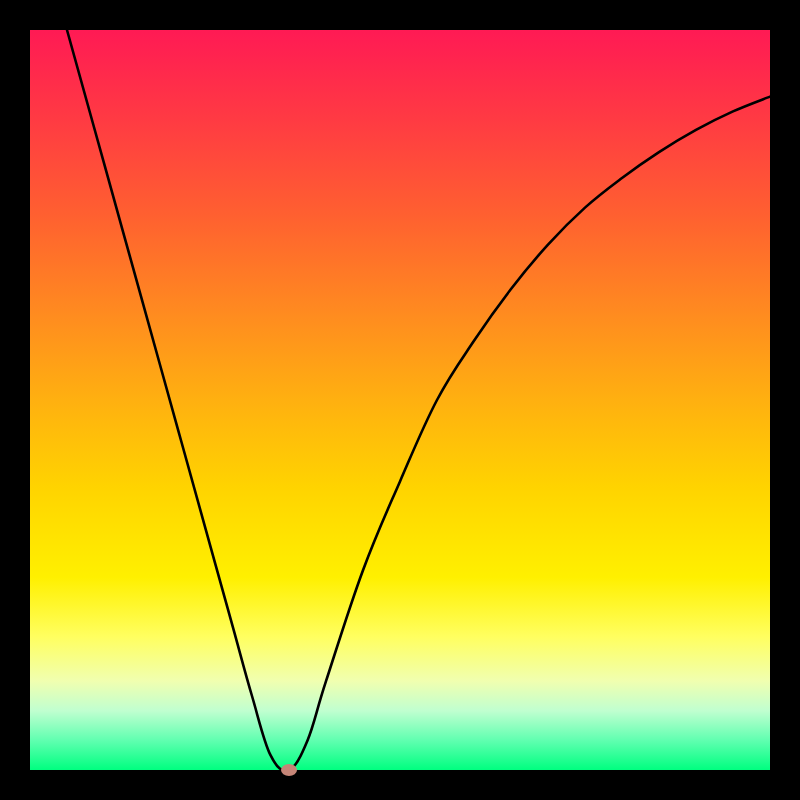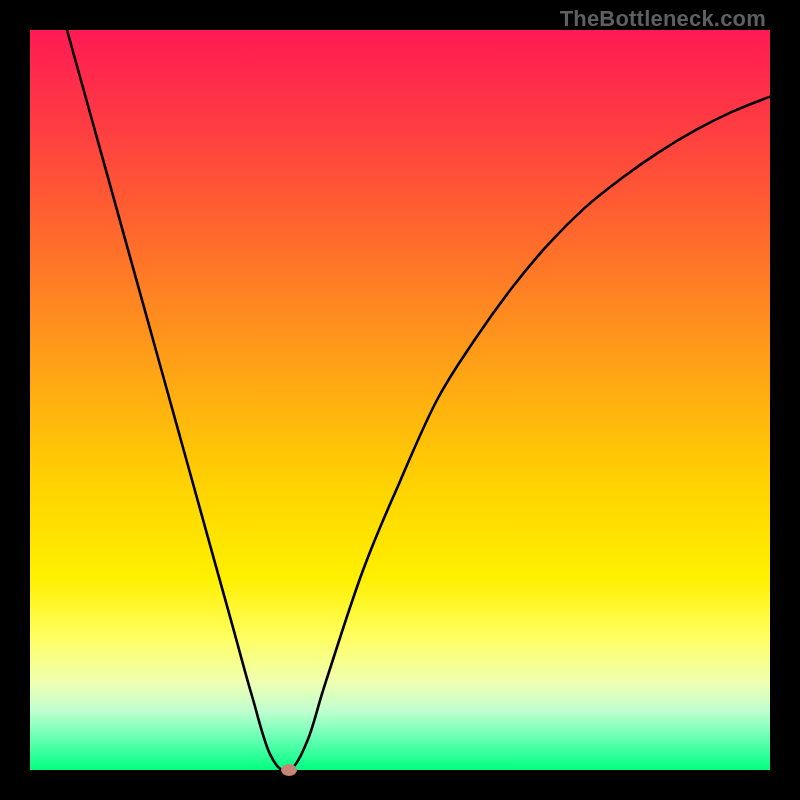--- a/index.html
+++ b/index.html
@@ -58,14 +58,13 @@
 </head>
 <body>
 
 <div class="frame">
   <div class="plot-area">
     <svg class="curve" viewBox="0 0 740 740">
       <path fill="none" stroke="#000" stroke-width="2.6" stroke-linecap="round" stroke-linejoin="round" d="M 37.00 0.00 C 43.66 23.98, 60.68 85.25, 74.00 133.20 C 87.32 181.15, 97.68 218.45, 111.00 266.40 C 124.32 314.35, 134.68 351.65, 148.00 399.60 C 161.32 447.55, 175.01 496.84, 185.00 532.80 C 194.99 568.76, 196.84 575.42, 203.50 599.40 C 210.16 623.38, 215.34 643.36, 222.00 666.00 C 228.66 688.64, 233.84 711.88, 240.50 725.20 C 247.16 738.52, 252.34 742.66, 259.00 740.00 C 265.66 737.34, 270.84 726.38, 277.50 710.40 C 284.16 694.42, 286.01 681.84, 296.00 651.20 C 305.99 620.56, 319.68 576.16, 333.00 540.20 C 346.32 504.24, 356.68 482.04, 370.00 451.40 C 383.32 420.76, 393.68 395.31, 407.00 370.00 C 420.32 344.69, 430.68 330.78, 444.00 310.80 C 457.32 290.82, 467.68 276.32, 481.00 259.00 C 494.32 241.68, 504.68 229.25, 518.00 214.60 C 531.32 199.95, 541.68 189.59, 555.00 177.60 C 568.32 165.61, 578.68 157.99, 592.00 148.00 C 605.32 138.01, 615.68 130.76, 629.00 122.10 C 642.32 113.44, 652.68 107.23, 666.00 99.90 C 679.32 92.57, 689.68 87.39, 703.00 81.40 C 716.32 75.41, 733.34 69.26, 740.00 66.60"></path>
     </svg>
     <div class="trough-marker" style="left: 251px; top: 734px;"></div>
   </div>
-  <div class="watermark">TheBottleneck.com</div>
 </div>
 
 </body></html>

